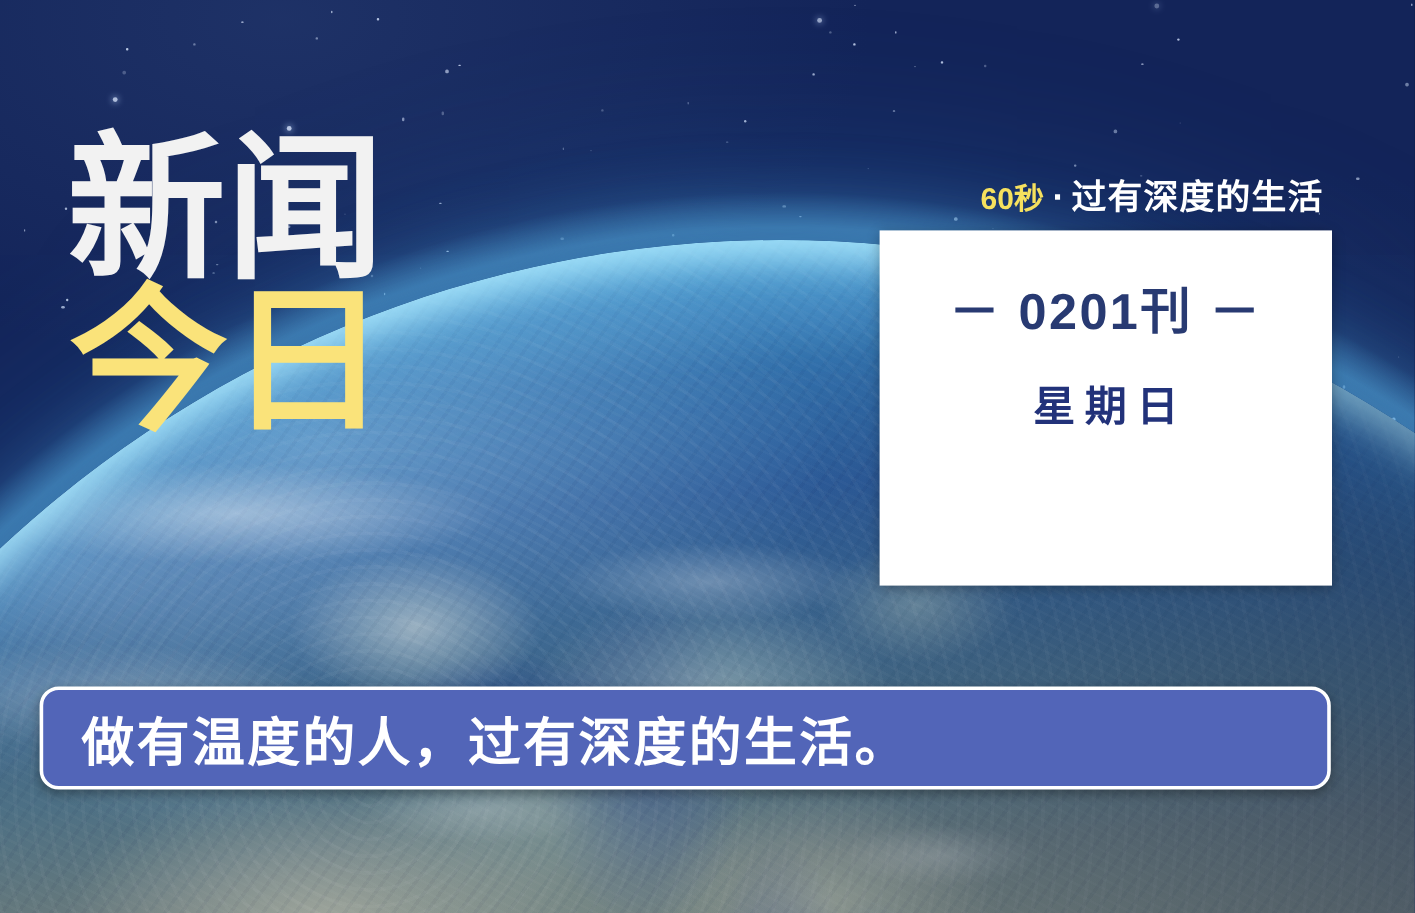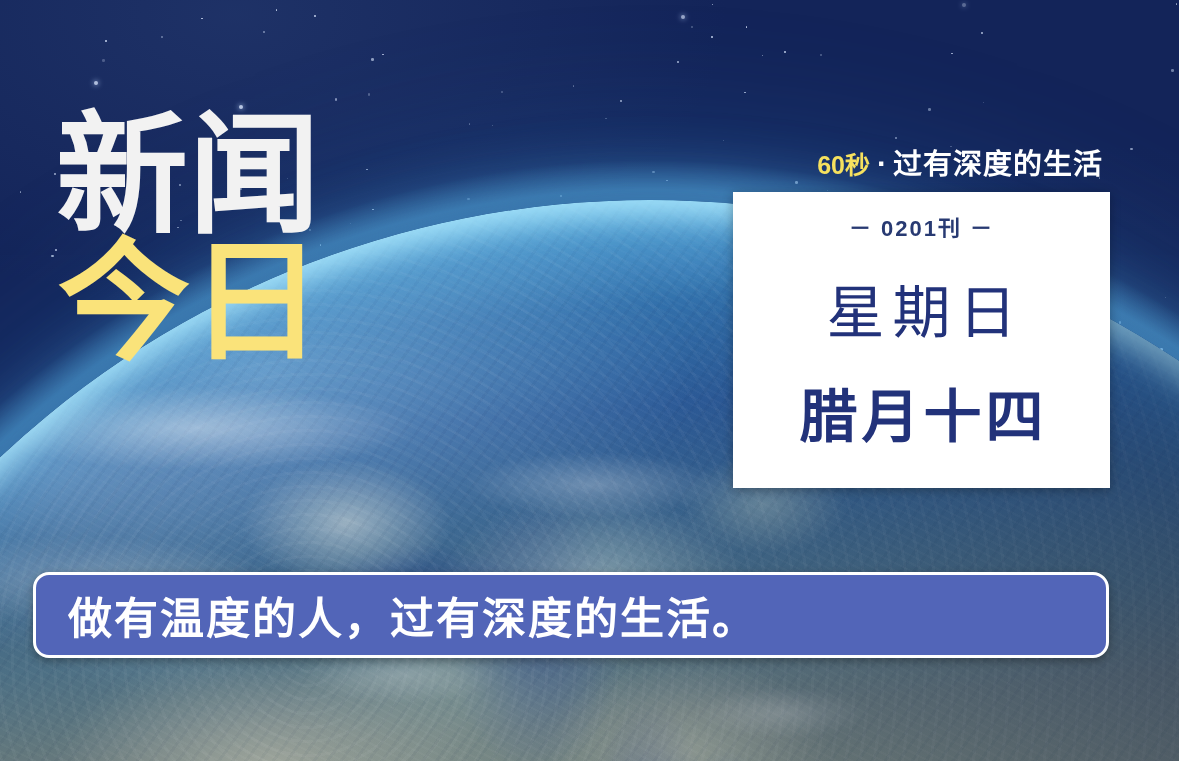--- a/index.html
+++ b/index.html
@@ -184,31 +184,31 @@
     width: 377px;
     height: 296px;
     background: #ffffff;
     display: flex;
     flex-direction: column;
     align-items: center;
     justify-content: flex-start;
     box-shadow: 0 2px 10px rgba(0,0,0,.30);
   }
   .card .issue {
-    margin-top: 18px;
-    font-size: 22px;
+    margin-top: 33px;
+    font-size: 42px;
     font-weight: 700;
     color: #283a72;
     letter-spacing: 2px;
     white-space: nowrap;
   }
   .card .weekday {
     margin-top: 24px;
-    font-size: 58px;
-    font-weight: 400;
+    font-size: 35px;
+    font-weight: 700;
     color: #22327a;
     letter-spacing: 8px;
     text-indent: 8px;
     font-family: "DejaVu Sans", "Liberation Sans", sans-serif;
   }
   .card .lunar {
     margin-top: 20px;
     font-size: 58px;
     font-weight: 700;
     color: #22327a;
@@ -384,20 +384,19 @@
   </div>
 
 
   <div class="tagline">
     <span class="sec">60秒</span><span class="dot">·</span><span class="desc">过有深度的生活</span>
   </div>
 
   <div class="card">
     <div class="issue">－ 0201刊 －</div>
     <div class="weekday">星期日</div>
-    <div class="lunar">腊月十四</div>
   </div>
 
   <div class="banner">
     <div class="slogan">做有温度的人，过有深度的生活。</div>
   </div>
 
 </div>
 
 </body></html>

